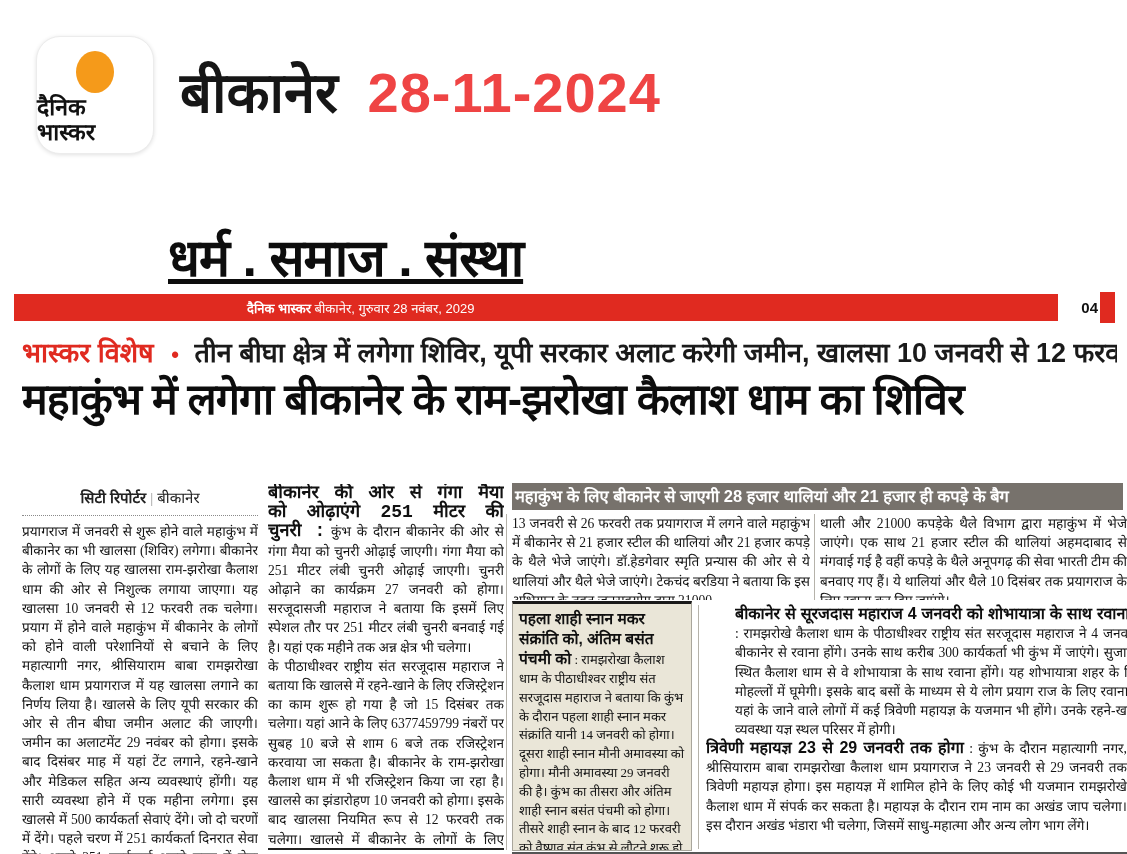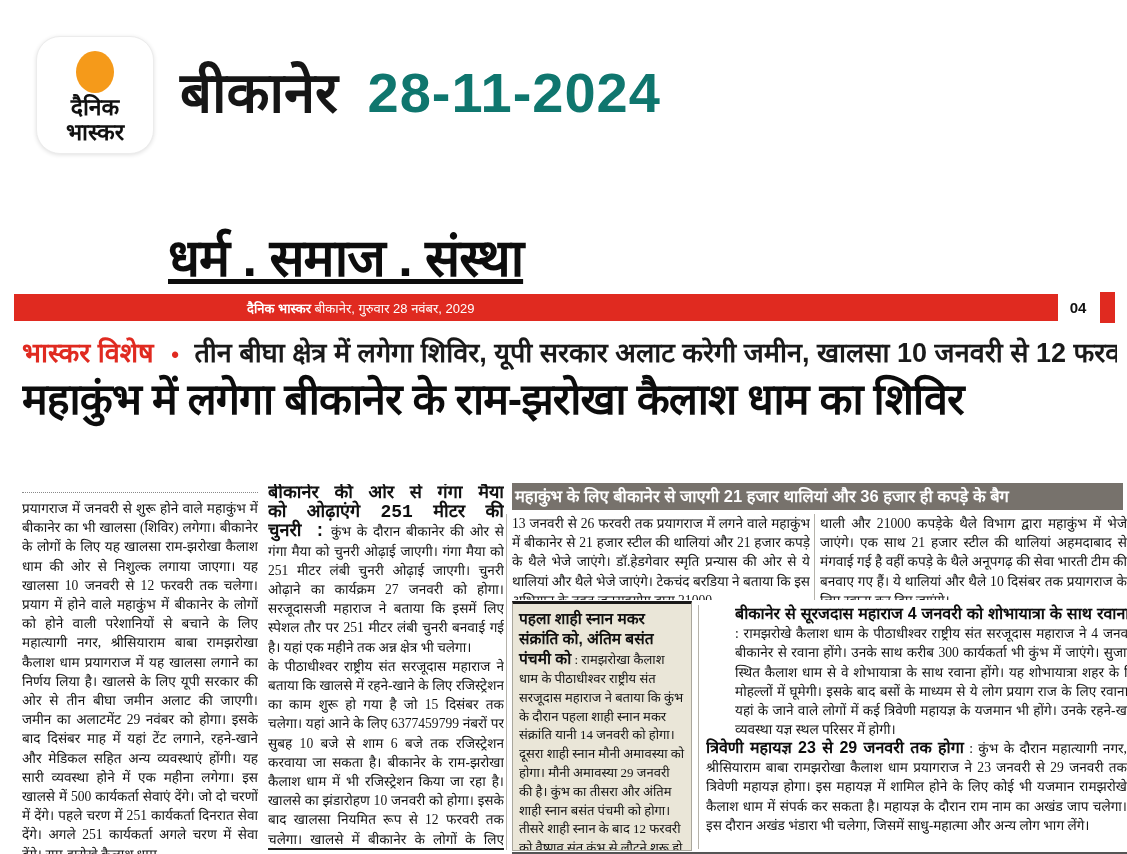--- a/index.html
+++ b/index.html
@@ -3,38 +3,38 @@
 <meta charset="utf-8">
 <style>
   * { margin:0; padding:0; box-sizing:border-box; }
   html,body { width:1127px; height:854px; background:#ffffff; overflow:hidden;
               font-family:"Liberation Serif", serif; }
   .abs { position:absolute; }
 
   
   .logo { left:36px; top:36px; width:118px; height:118px; background:#fff;
           border:1px solid #ececec; border-radius:24px;
-          box-shadow:0 1px 4px rgba(0,0,0,.12); text-align:center; }
+          box-shadow:0 1px 4px rgba(0,0,0,.12); text-align:left; }
   .logo-dot { width:38px; height:42px; border-radius:50%; background:#f59a1a;
               margin:14px auto 2px; }
   .logo-txt { font-family:"Liberation Sans", sans-serif; font-weight:bold;
               font-size:23px; line-height:25px; color:#111; }
   .title-row { left:180px; top:52px; font-family:"Liberation Sans", sans-serif;
                font-weight:bold; font-size:56px; white-space:nowrap; }
   .title-city { color:#161616; }
-  .title-date { color:#0f766e; margin-left:14px; letter-spacing:1px; }
+  .title-date { color:#ef4444; margin-left:14px; letter-spacing:1px; }
 
   
   .nameplate { left:168px; top:220px; font-family:"Liberation Sans", sans-serif;
                font-weight:900; font-size:52px; color:#0d0d0d; letter-spacing:-1px;text-decoration:underline; }
   .red-bar { left:14px; top:294px; width:1044px; height:27px; background:#e02a20; }
   .red-bar-text { position:absolute; left:233px; top:5px; color:#fff;
                   font-family:"Liberation Sans", sans-serif; font-size:13px; }
   .red-bar-text b { font-weight:bold; }
-  .page-num { left:1058px; top:294px; width:40px; height:27px; text-align:center;
+  .page-num { left:1058px; top:294px; width:40px; height:27px; text-align:right;
               line-height:27px; font-family:"Liberation Sans", sans-serif;
               font-weight:bold; font-size:15px; color:#111; }
   .red-block { left:1100px; top:292px; width:15px; height:31px; background:#e02a20; }
 
   
   .kicker { left:22px; top:333px; width:1095px; white-space:nowrap; overflow:hidden;
             font-family:"Liberation Sans", sans-serif; font-weight:bold; font-size:27px; }
   .kicker-label { color:#e02a20; }
   .kicker-bullet { color:#e02a20; font-size:22px; margin:0 8px 0 10px; }
   .kicker-text { color:#1a1a1a; }
@@ -110,35 +110,38 @@
   <span class="kicker-label">भास्कर विशेष</span>
   <span class="kicker-bullet">•</span>
   <span class="kicker-text">तीन बीघा क्षेत्र में लगेगा शिविर, यूपी सरकार अलाट करेगी जमीन, खालसा 10 जनवरी से 12 फरवरी तक</span>
 </div>
 
 <div class="abs headline">
   <div>महाकुंभ में लगेगा बीकानेर के राम-झरोखा कैलाश धाम का शिविर</div>
 </div>
 
 <div class="abs col1">
+  <div class="byline">
+    <b>सिटी रिपोर्टर</b><span class="sep">|</span><span>बीकानेर</span>
+  </div>
   <div class="byline-rule"></div>
   <div class="bodytext">प्रयागराज में जनवरी से शुरू होने वाले महाकुंभ में बीकानेर का भी खालसा (शिविर) लगेगा। बीकानेर के लोगों के लिए यह खालसा राम-झरोखा कैलाश धाम की ओर से निशुल्क लगाया जाएगा। यह खालसा 10 जनवरी से 12 फरवरी तक चलेगा। प्रयाग में होने वाले महाकुंभ में बीकानेर के लोगों को होने वाली परेशानियों से बचाने के लिए महात्यागी नगर, श्रीसियाराम बाबा रामझरोखा कैलाश धाम प्रयागराज में यह खालसा लगाने का निर्णय लिया है। खालसे के लिए यूपी सरकार की ओर से तीन बीघा जमीन अलाट की जाएगी। जमीन का अलाटमेंट 29 नवंबर को होगा। इसके बाद दिसंबर माह में यहां टेंट लगाने, रहने-खाने और मेडिकल सहित अन्य व्यवस्थाएं होंगी। यह सारी व्यवस्था होने में एक महीना लगेगा। इस खालसे में 500 कार्यकर्ता सेवाएं देंगे। जो दो चरणों में देंगे। पहले चरण में 251 कार्यकर्ता दिनरात सेवा देंगे। अगले 251 कार्यकर्ता अगले चरण में सेवा देंगे। राम-झरोखे कैलाश धाम</div>
 </div>
 
 <div class="abs col2">
   <div class="bodytext">
     <span class="inset-head">बीकानेर की ओर से गंगा मैया को ओढ़ाएंगे 251 मीटर की चुनरी :</span><span> कुंभ के दौरान बीकानेर की ओर से गंगा मैया को चुनरी ओढ़ाई जाएगी। गंगा मैया को 251 मीटर लंबी चुनरी ओढ़ाई जाएगी। चुनरी ओढ़ाने का कार्यक्रम 27 जनवरी को होगा। सरजूदासजी महाराज ने बताया कि इसमें लिए स्पेशल तौर पर 251 मीटर लंबी चुनरी बनवाई गई है। यहां एक महीने तक अन्न क्षेत्र भी चलेगा।</span>
     <div>के पीठाधीश्वर राष्ट्रीय संत सरजूदास महाराज ने बताया कि खालसे में रहने-खाने के लिए रजिस्ट्रेशन का काम शुरू हो गया है जो 15 दिसंबर तक चलेगा। यहां आने के लिए 6377459799 नंबरों पर सुबह 10 बजे से शाम 6 बजे तक रजिस्ट्रेशन करवाया जा सकता है। बीकानेर के राम-झरोखा कैलाश धाम में भी रजिस्ट्रेशन किया जा रहा है। खालसे का झंडारोहण 10 जनवरी को होगा। इसके बाद खालसा नियमित रूप से 12 फरवरी तक चलेगा। खालसे में बीकानेर के लोगों के लिए मेडिकल टीम भी तैनात रहेगी। खालसे में प्रतिदिन 1000 लोगों के रहने-खाने की व्यवस्था की जाएगी।</div>
   </div>
 </div>
 
 <div class="abs vrule-a"></div>
 
 <div class="abs right">
-  <div class="gray-bar">महाकुंभ के लिए बीकानेर से जाएगी 21 हजार थालियां और 36 हजार ही कपड़े के बैग</div>
+  <div class="gray-bar">महाकुंभ के लिए बीकानेर से जाएगी 28 हजार थालियां और 21 हजार ही कपड़े के बैग</div>
   <div class="rcol3 bodytext">13 जनवरी से 26 फरवरी तक प्रयागराज में लगने वाले महाकुंभ में बीकानेर से 21 हजार स्टील की थालियां और 21 हजार कपड़े के थैले भेजे जाएंगे। डॉ.हेडगेवार स्मृति प्रन्यास की ओर से ये थालियां और थैले भेजे जाएंगे। टेकचंद बरडिया ने बताया कि इस अभियान के तहत जनसहयोग द्वारा 21000</div>
   <div class="vrule-b"></div>
   <div class="rcol4 bodytext">थाली और 21000 कपड़ेके थैले विभाग द्वारा महाकुंभ में भेजे जाएंगे। एक साथ 21 हजार स्टील की थालियां अहमदाबाद से मंगवाई गई है वहीं कपड़े के थैले अनूपगढ़ की सेवा भारती टीम की बनवाए गए हैं। ये थालियां और थैले 10 दिसंबर तक प्रयागराज के लिए रवाना कर दिए जाएंगे।</div>
 
   <div class="box">
     <span class="box-head">पहला शाही स्नान मकर संक्रांति को, अंतिम बसंत पंचमी को</span><span class="box-body"> : रामझरोखा कैलाश धाम के पीठाधीश्वर राष्ट्रीय संत सरजूदास महाराज ने बताया कि कुंभ के दौरान पहला शाही स्नान मकर संक्रांति यानी 14 जनवरी को होगा। दूसरा शाही स्नान मौनी अमावस्या को होगा। मौनी अमावस्या 29 जनवरी की है। कुंभ का तीसरा और अंतिम शाही स्नान बसंत पंचमी को होगा। तीसरे शाही स्नान के बाद 12 फरवरी को वैष्णव संत कुंभ से लौटने शुरू हो जाएंगे।</span>
   </div>
   <div class="vrule-c"></div>
 
   <div class="sec sec1">

